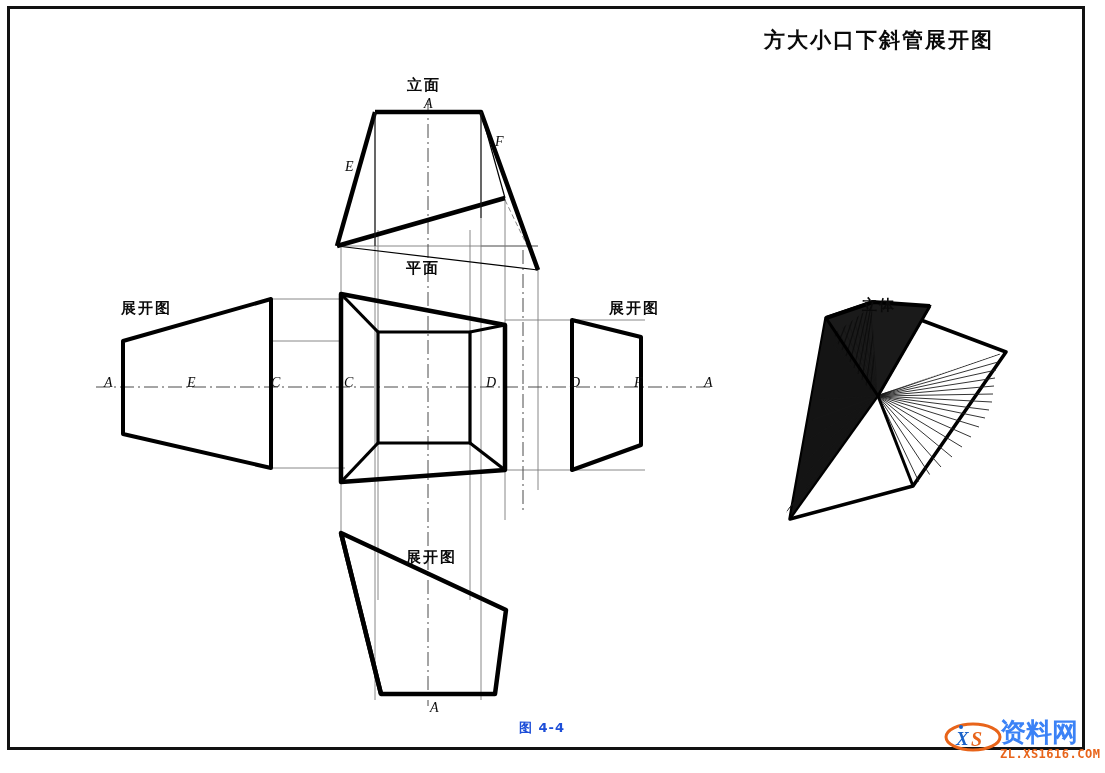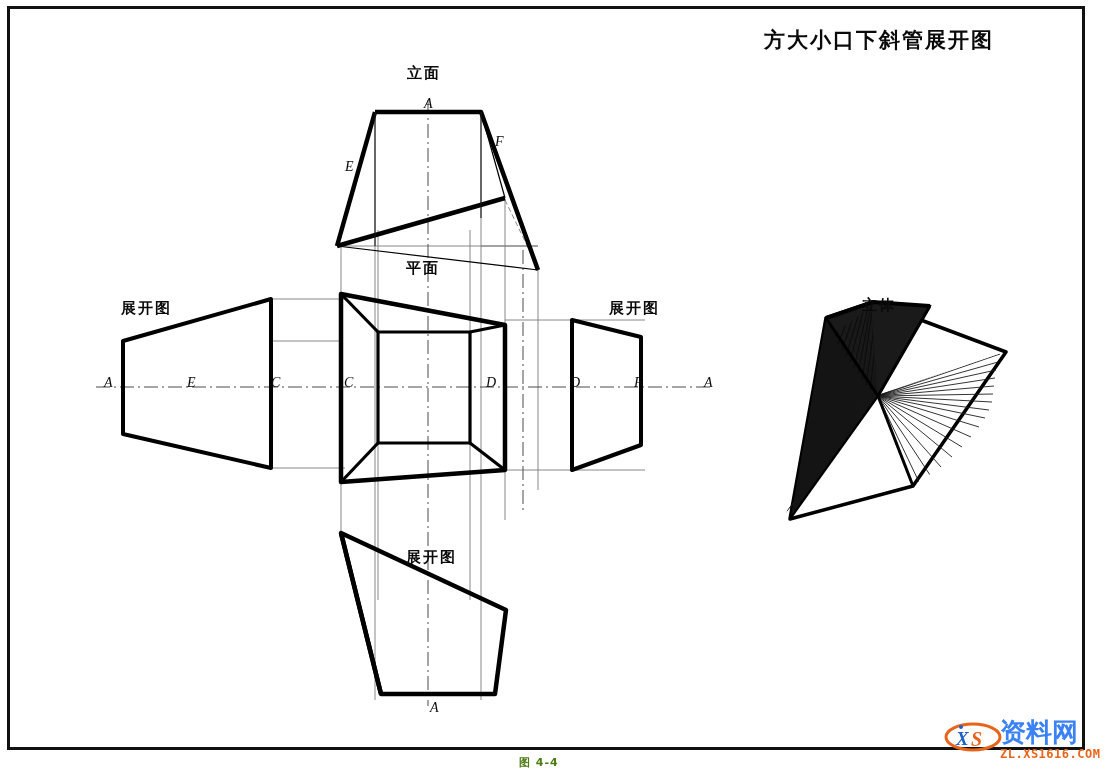--- a/index.html
+++ b/index.html
@@ -68,25 +68,24 @@
     font-style: italic;
     font-size: 14px;
     color: #0a0a0a;
     white-space: nowrap;
   }
   #fig-caption {
     position: absolute;
     left: 519px;
     top: 719px;
     font-family: "DejaVu Sans", "Liberation Sans", sans-serif;
-    font-size: 11px;
-    font-weight: bold;
-    color: #4d7c0f;
+    font-size: 13px;
+    font-weight: bold;
+    color: #1d4ed8;
     letter-spacing: 1px;
-    margin-top: 36px;
   }
   
   #watermark {
     position: absolute;
     left: 944px;
     top: 718px;
     width: 156px;
     height: 48px;
   }
   #wm-text {
@@ -287,21 +286,21 @@
       <line x1="826" y1="318" x2="878" y2="396" stroke="#000" stroke-width="3"></line>
       <line x1="930" y1="306" x2="878" y2="396" stroke="#000" stroke-width="3"></line>
       <line x1="878" y1="396" x2="913" y2="486" stroke="#000" stroke-width="3"></line>
       <line x1="878" y1="396" x2="790" y2="519" stroke="#000" stroke-width="2.2"></line>
       <polyline points="826,318 873,302 930,306" fill="none" stroke="#000" stroke-width="4"></polyline>
     </g>
   </svg>
 
   <div class="cn-title" id="doc-title">方大小口下斜管展开图</div>
 
-  <div class="view-label" style="left:407px; top:64px;font-family:Liberation Serif, serif;">立面</div>
+  <div class="view-label" style="left:407px; top:76px;font-family:Liberation Serif, serif;">立面</div>
   <div class="view-label" style="left:406px; top:259px;">平面</div>
   <div class="view-label" style="left:121px; top:299px;">展开图</div>
   <div class="view-label" style="left:609px; top:299px;">展开图</div>
   <div class="view-label" style="left:406px; top:548px;">展开图</div>
   <div class="view-label" style="left:862px; top:296px;">立体</div>
 
   <div class="pt-label" style="left:424px; top:96px;">A</div>
   <div class="pt-label" style="left:345px; top:159px;">E</div>
   <div class="pt-label" style="left:495px; top:134px;">F</div>
 

